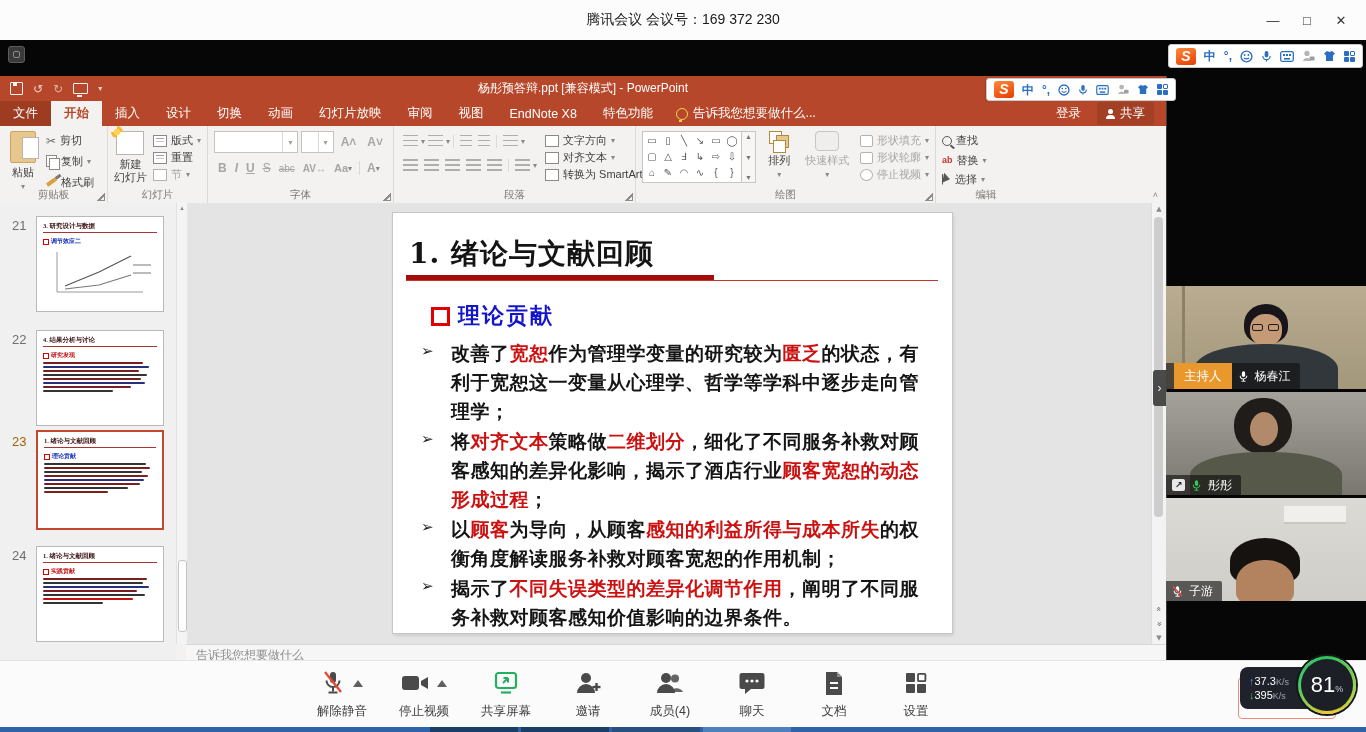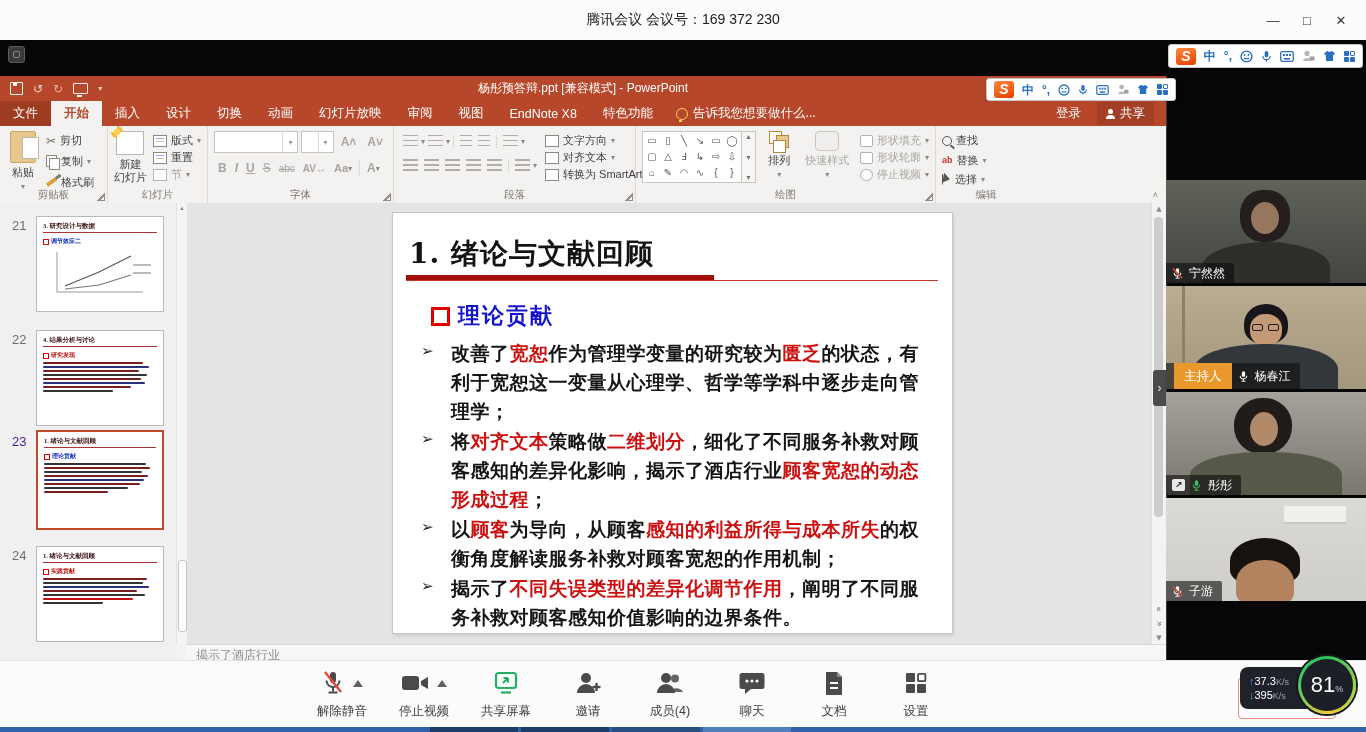--- a/index.html
+++ b/index.html
@@ -107,21 +107,21 @@
   .ic-find:after{content:"";position:absolute;right:-4px;bottom:-3px;width:5px;height:1.5px;background:#5a5855;transform:rotate(40deg)}
   .ic-ab{font-size:9px;color:#c0392b;font-weight:bold;line-height:1}
   .ic-sel{width:8px;height:10px;border-left:1.5px solid #5a5855;border-bottom:1.5px solid transparent;position:relative}
   .ic-sel:after{content:"";position:absolute;left:0;top:0;border:5px solid transparent;border-left:7px solid #5a5855;transform:rotate(12deg)}
   .rib-collapse{position:absolute;right:8px;bottom:3px;font-size:9px;color:#8a8784}
 
   
   .ppt-body{position:absolute;top:127px;left:0;right:0;bottom:16px;display:flex;overflow:hidden}
   .thumbs{width:176px;background:#f0f0f0;position:relative;overflow:hidden}
   .t-num{position:absolute;left:12px;font-size:13px;color:#6e6e6e}
-  .t-num.sel{color:#4c1d95}
+  .t-num.sel{color:#a16207}
   .tbox{position:absolute;left:36px;width:128px;height:96px;background:#fff;border:1px solid #b9b9b9;
         box-sizing:border-box;padding:5px 6px;overflow:hidden}
   .tbox.sel{border:2px solid #c0482b;height:100px}
   .t-title{font-size:6.5px;font-weight:bold;color:#3a1010;border-bottom:1px solid #a33;
            font-family:"Liberation Serif","DejaVu Serif",serif;padding-bottom:1px;white-space:nowrap}
   .t-sub{margin-top:4px;font-size:6px;color:#1330bb;font-weight:bold;display:flex;align-items:center;gap:2px;white-space:nowrap}
   .t-sq{width:4px;height:4px;border:1px solid #d00;flex:0 0 auto}
   .t-line{height:2px;margin-top:2px;border-radius:1px}
   .thumb-scroll{width:10px;background:#f4f4f4;border-left:1px solid #e2e2e2;position:relative}
   .ts-arrow{position:absolute;top:2px;left:0;right:0;text-align:center;font-size:6px;color:#8a8a8a}
@@ -669,42 +669,27 @@
         <span class="cs-arrow" style="top:2px">▲</span>
         <span class="cs-thumb" style="top:14px;height:300px"></span>
         <span class="cs-nav" style="bottom:30px"><span class="rot-up">«</span></span>
         <span class="cs-nav" style="bottom:15px"><span class="rot-dn">«</span></span>
         <span class="cs-arrow" style="bottom:2px">▼</span>
       </div>
     </div>
 
     <div class="thumbs-bottom"></div>
     <div class="ppt-notes">
-      <span>揭示了酒店行业</span>
+      <span>告诉我您想要做什么</span>
     </div>
   </div>
 
   <div class="vpanel">
     <div class="vhandle">›</div>
 
-    <div class="vtile vt1">
-      <div class="head" style="left:74px;top:10px;width:50px;height:52px;border-radius:45%;background:#241f1c"></div>
-      <div class="face" style="left:85px;top:22px;width:28px;height:32px;border-radius:50%;background:#96765f"></div>
-      <div class="bodyv" style="left:36px;top:62px;width:128px;height:50px;border-radius:50% 50% 0 0;background:#2b2e29"></div>
-      <div class="namebar">
-        <svg class="micw" width="11" height="13" viewBox="0 0 12 13">
-            <rect x="4.2" y="0.8" width="3.6" height="6.2" rx="1.8" fill="#fff"></rect>
-            <path d="M2.4 5.6 a3.6 3.6 0 0 0 7.2 0" fill="none" stroke="#fff" stroke-width="1.1"></path>
-            <line x1="6" y1="9.4" x2="6" y2="11.2" stroke="#fff" stroke-width="1.1"></line>
-            <line x1="3.8" y1="11.6" x2="8.2" y2="11.6" stroke="#fff" stroke-width="1.1"></line>
-            <line x1="1" y1="1" x2="11" y2="11.5" stroke="#e5493a" stroke-width="1.6"></line>
-          </svg>
-        <span>宁然然</span>
-      </div>
-    </div>
 
     <div class="vtile vt2">
       <div class="bodyv" style="left:16px;top:0;width:3px;height:103px;background:#8d8165"></div>
       <div class="head" style="left:78px;top:18px;width:44px;height:40px;border-radius:50% 50% 42% 42%;background:#17151a"></div>
       <div class="face" style="left:84px;top:28px;width:32px;height:32px;border-radius:46%;background:#c59a76"></div>
       <div class="face" style="left:86px;top:38px;width:11px;height:7px;border:1.5px solid #1c1c1c;border-radius:2px;background:transparent;box-sizing:border-box"></div>
       <div class="face" style="left:102px;top:38px;width:11px;height:7px;border:1.5px solid #1c1c1c;border-radius:2px;background:transparent;box-sizing:border-box"></div>
       <div class="bodyv" style="left:28px;top:58px;width:144px;height:52px;border-radius:48% 48% 0 0;background:#32373c"></div>
       <div class="namebar tall">
         <span class="hostbadge">主持人</span>

